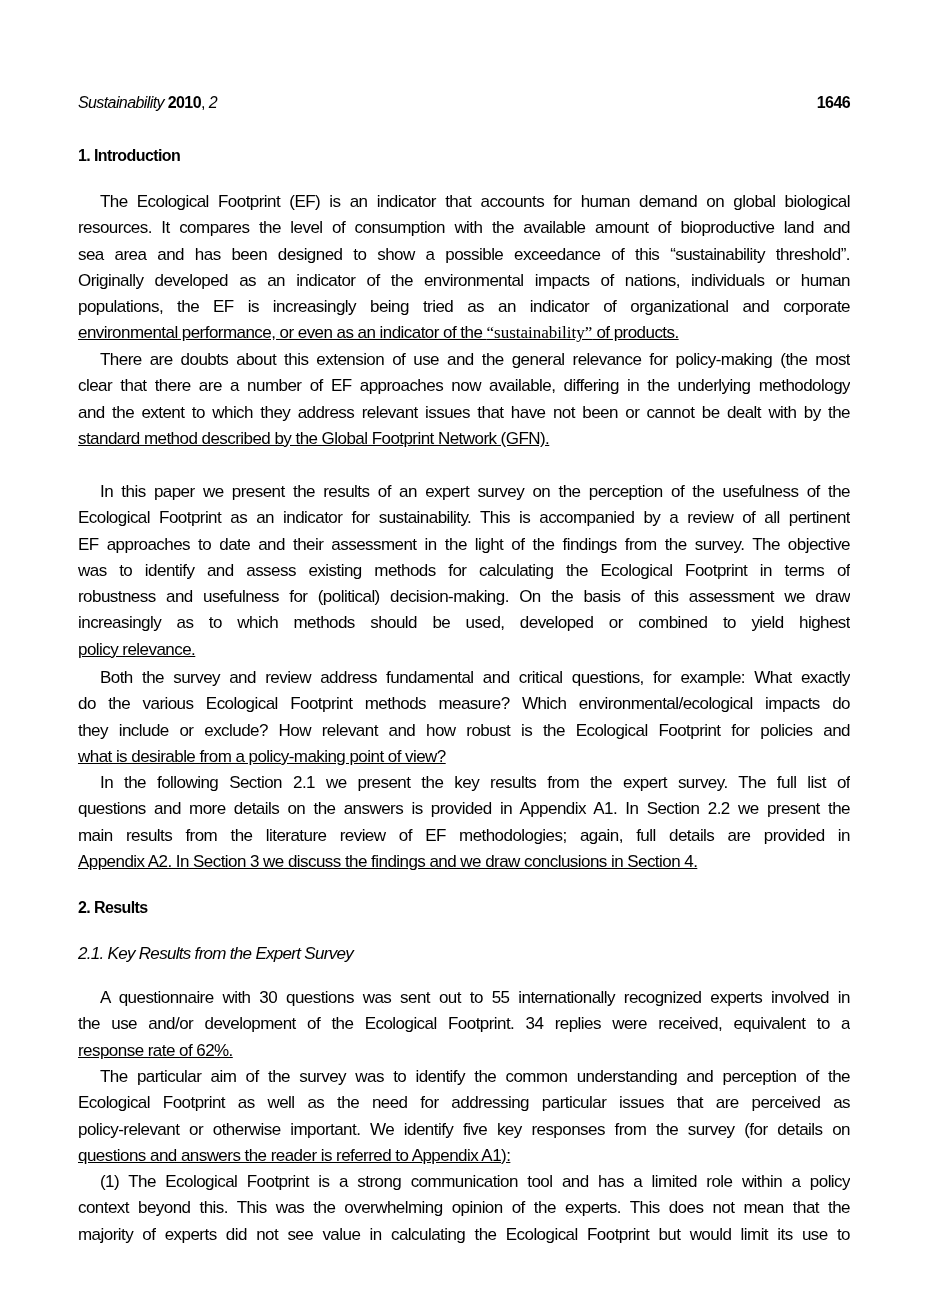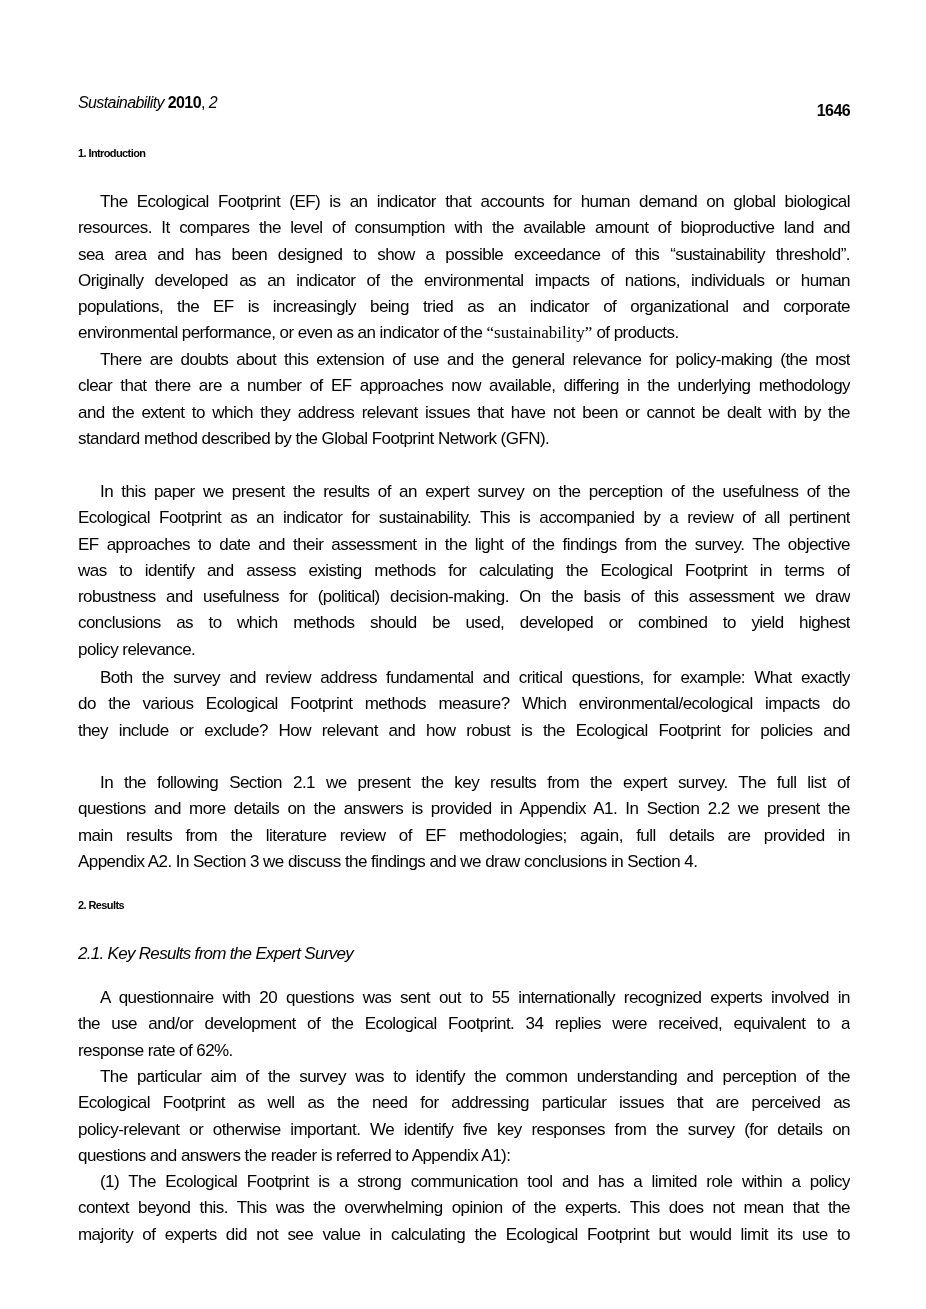--- a/index.html
+++ b/index.html
@@ -4,28 +4,28 @@
 <style>
   html, body { margin: 0; padding: 0; background: #ffffff; }
   body { width: 926px; height: 1309px; position: relative; overflow: hidden;
          font-family: "Liberation Sans", sans-serif; color: #000; }
   .page { position: absolute; left: 0; top: 0; width: 858px; height: 1309px; margin-top: 22px; }
   .header { position: absolute; left: 78px; top: 72px; width: 772px; height: 22px;
             font-size: 16px; letter-spacing: -0.6px; }
   .header .journal { font-style: italic; }
   .header .year { font-weight: bold; }
   .header .vol { font-style: italic; }
-  .header .pageno { position: absolute; right: 0; top: 8px; font-weight: bold; }
-  .h1 { position: absolute; left: 78px; font-size: 11px; font-weight: bold; letter-spacing: -0.6px; }
+  .header .pageno { position: absolute; right: 0; top: 0; font-weight: bold; }
+  .h1 { position: absolute; left: 78px; font-size: 16px; font-weight: bold; letter-spacing: -0.6px; }
   .h2 { position: absolute; left: 78px; font-size: 17px; font-style: italic; letter-spacing: -0.7px; }
   .para { position: absolute; left: 78px; width: 772px; font-size: 17px; letter-spacing: -0.55px; }
   .line { display: block; height: 26.3px; line-height: 26.3px; white-space: nowrap;
           text-align: justify; text-align-last: justify; overflow: hidden; }
   .line.first { text-indent: 22px; }
-  .line.last { text-align-last: left; }
+  .line.last { text-align-last: left; text-decoration: underline; }
   .serifq { font-family: "Liberation Serif", serif; letter-spacing: 0; }
 </style>
 </head>
 <body>
 
 <div class="page">
 
   <div class="header">
     <span class="journal">Sustainability</span>
     <span class="year">2010</span><span>, </span><span class="vol">2</span>
@@ -49,43 +49,44 @@
     <span class="line">and the extent to which they address relevant issues that have not been or cannot be dealt with by the</span>
     <span class="line last">standard method described by the Global Footprint Network (GFN).</span>
   </div>
 
   <div class="para" style="top:457px;">
     <span class="line first">In this paper we present the results of an expert survey on the perception of the usefulness of the</span>
     <span class="line">Ecological Footprint as an indicator for sustainability. This is accompanied by a review of all pertinent</span>
     <span class="line">EF approaches to date and their assessment in the light of the findings from the survey. The objective</span>
     <span class="line">was to identify and assess existing methods for calculating the Ecological Footprint in terms of</span>
     <span class="line">robustness and usefulness for (political) decision-making. On the basis of this assessment we draw</span>
-    <span class="line">conclusions as to which methods should be used, developed or combined to yield highest</span>
+    <span class="line">increasingly as to which methods should be used, developed or combined to yield highest</span>
     <span class="line last">policy relevance.</span>
   </div>
 
   <div class="para" style="top:643px;">
     <span class="line first">Both the survey and review address fundamental and critical questions, for example: What exactly</span>
     <span class="line">do the various Ecological Footprint methods measure? Which environmental/ecological impacts do</span>
     <span class="line">they include or exclude? How relevant and how robust is the Ecological Footprint for policies and</span>
+    <span class="line last">what is desirable from a policy-making point of view?</span>
   </div>
 
   <div class="para" style="top:748px;">
     <span class="line first">In the following Section 2.1 we present the key results from the expert survey. The full list of</span>
     <span class="line">questions and more details on the answers is provided in Appendix A1. In Section 2.2 we present the</span>
     <span class="line">main results from the literature review of EF methodologies; again, full details are provided in</span>
     <span class="line last">Appendix A2. In Section 3 we discuss the findings and we draw conclusions in Section 4.</span>
   </div>
 
   <div class="h1" style="top:877px;">2. Results</div>
 
   <div class="h2" style="top:922px;">2.1. Key Results from the Expert Survey</div>
 
   <div class="para" style="top:963px;">
-    <span class="line first">A questionnaire with 20 questions was sent out to 55 internationally recognized experts involved in</span>
+    <span class="line first">A questionnaire with 30 questions was sent out to 55 internationally recognized experts involved in</span>
     <span class="line">the use and/or development of the Ecological Footprint. 34 replies were received, equivalent to a</span>
     <span class="line last">response rate of 62%.</span>
   </div>
 
   <div class="para" style="top:1042px;">
     <span class="line first">The particular aim of the survey was to identify the common understanding and perception of the</span>
     <span class="line">Ecological Footprint as well as the need for addressing particular issues that are perceived as</span>
     <span class="line">policy-relevant or otherwise important. We identify five key responses from the survey (for details on</span>
     <span class="line last">questions and answers the reader is referred to Appendix A1):</span>
   </div>

